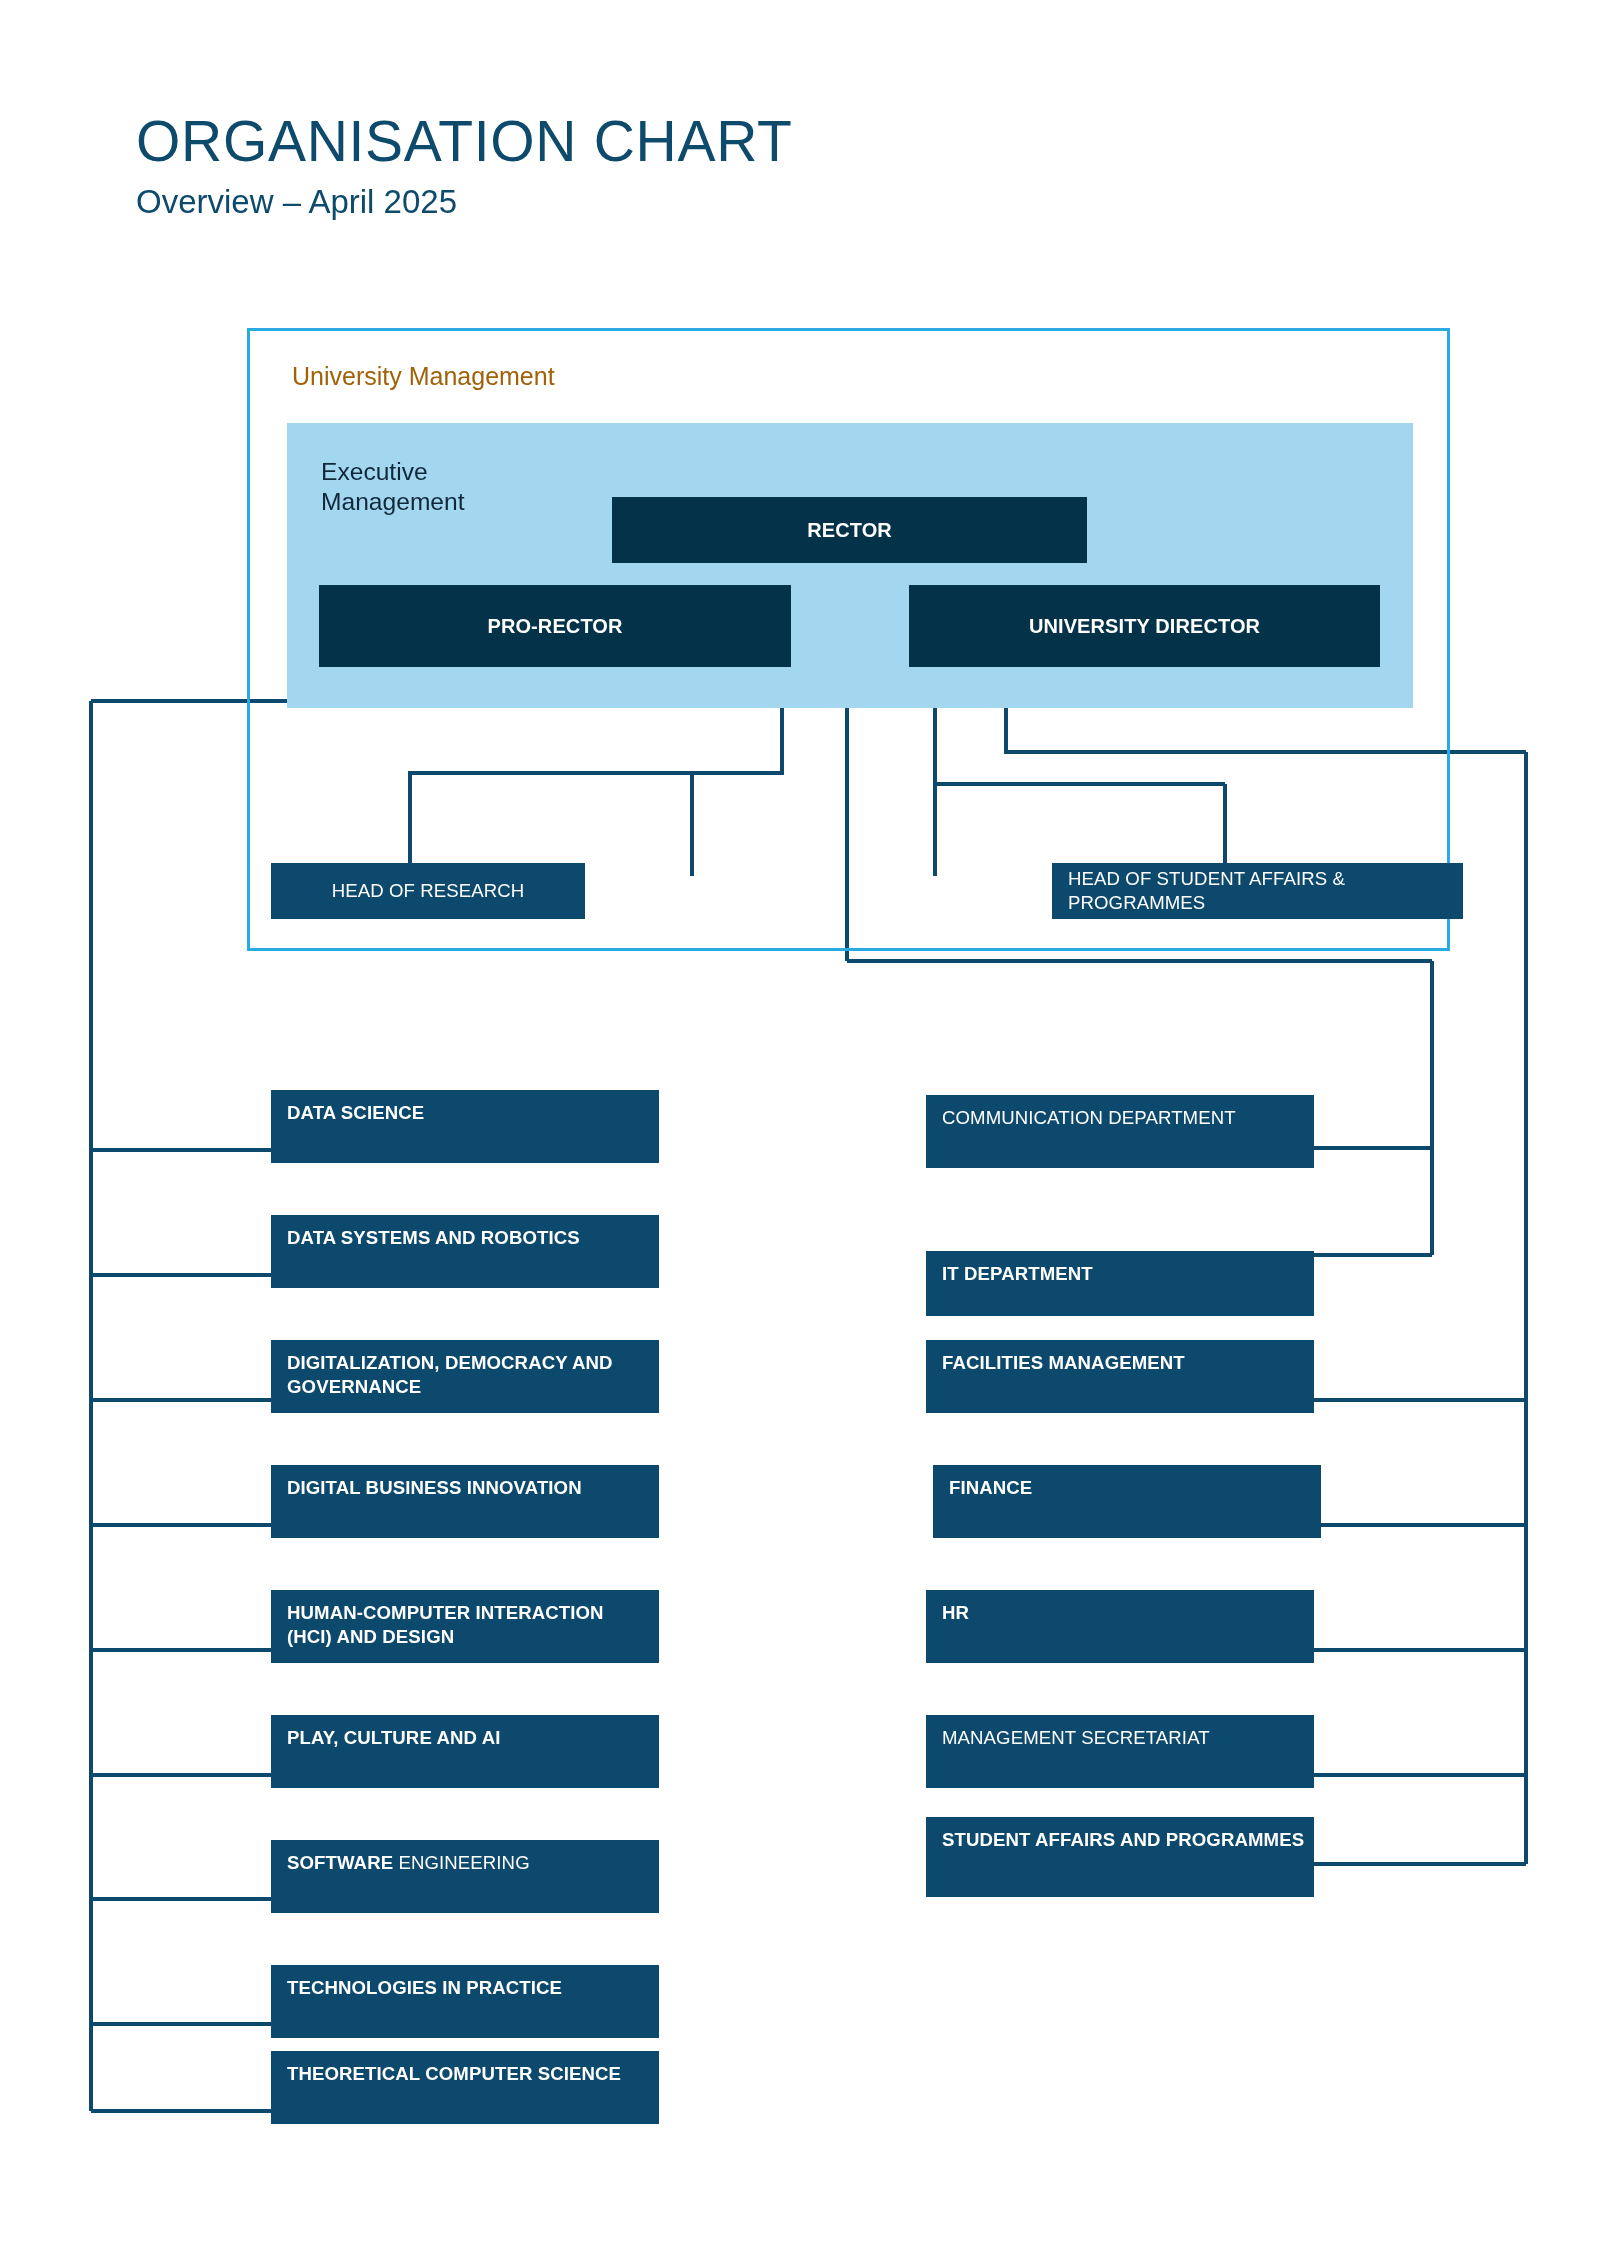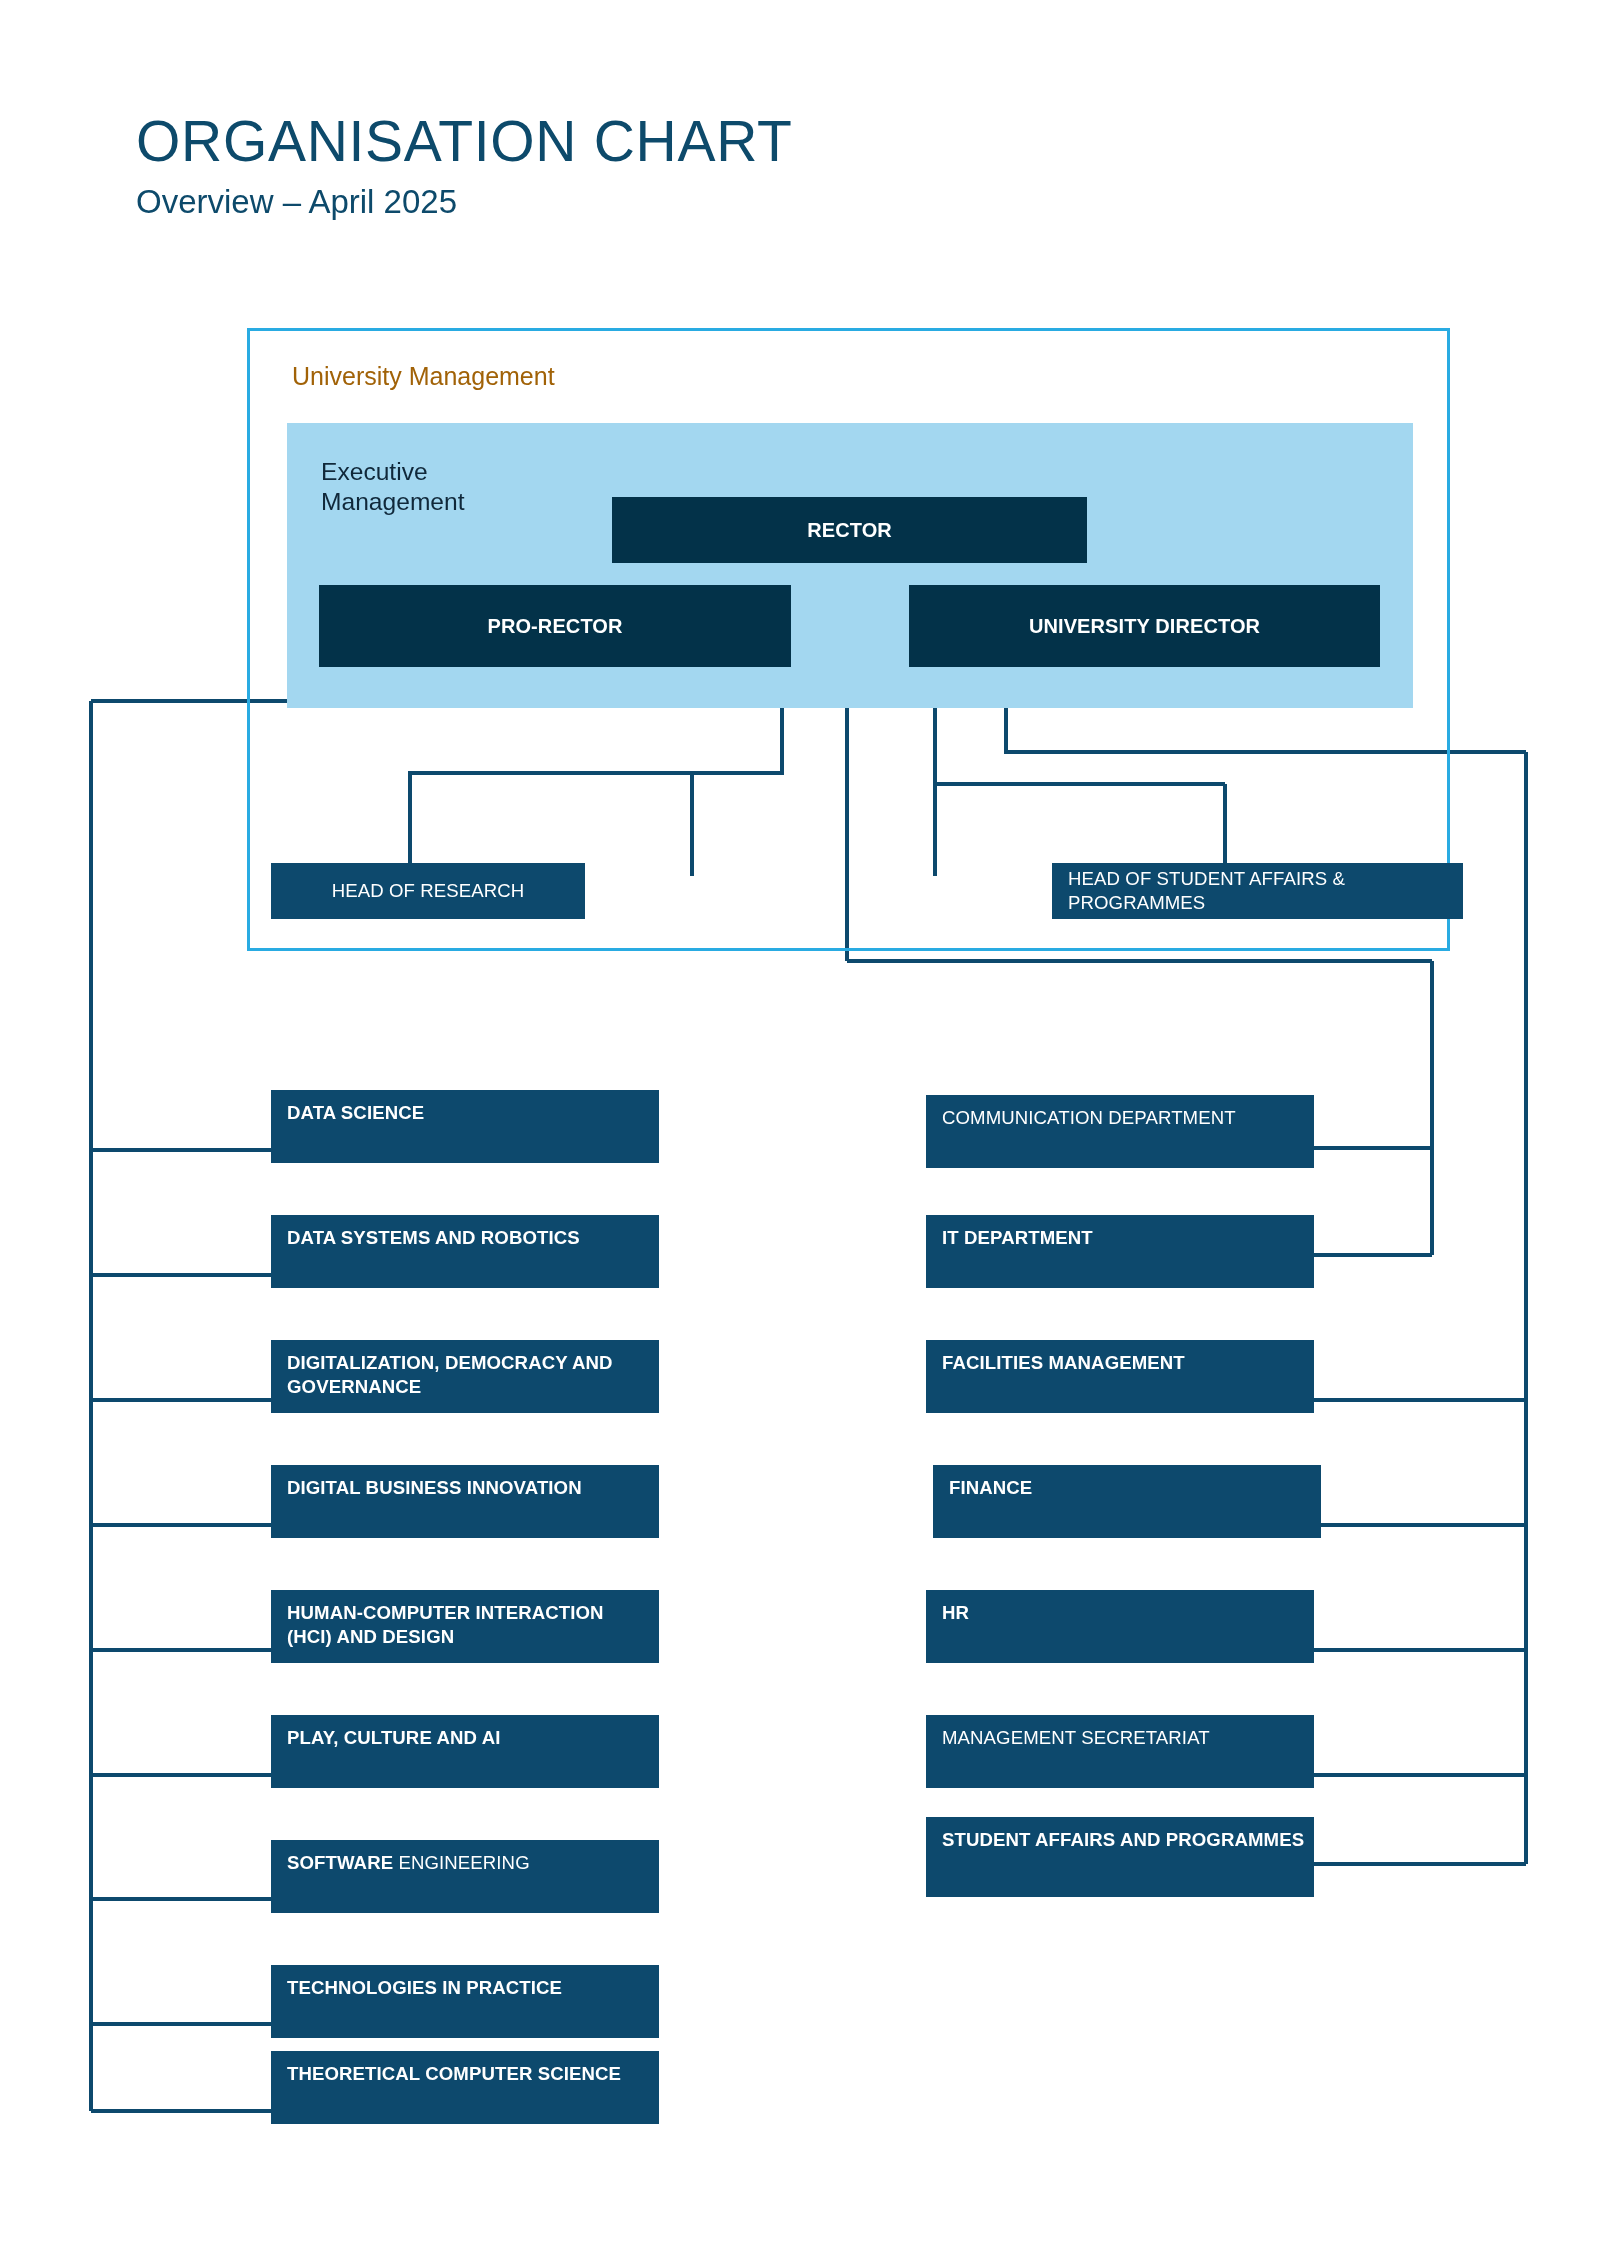--- a/index.html
+++ b/index.html
@@ -199,21 +199,21 @@
   </div>
 
   <div class="box dept" style="left:271px;top:2051px;width:388px;height:73px;">
     <span class="lbl">THEORETICAL COMPUTER SCIENCE</span>
   </div>
 
   <div class="box dept reg" style="left:926px;top:1095px;width:388px;height:73px;">
     <span class="lbl">COMMUNICATION DEPARTMENT</span>
   </div>
 
-  <div class="box dept" style="left:926px;top:1215px;width:388px;height:73px;">
+  <div class="box dept" style="left:926px;top:1251px;width:388px;height:65px;">
     <span class="lbl">IT DEPARTMENT</span>
   </div>
 
   <div class="box dept" style="left:926px;top:1340px;width:388px;height:73px;">
     <span class="lbl">FACILITIES MANAGEMENT</span>
   </div>
 
   <div class="box dept" style="left:926px;top:1465px;width:388px;height:73px;margin-left:7px;">
     <span class="lbl">FINANCE</span>
   </div>

